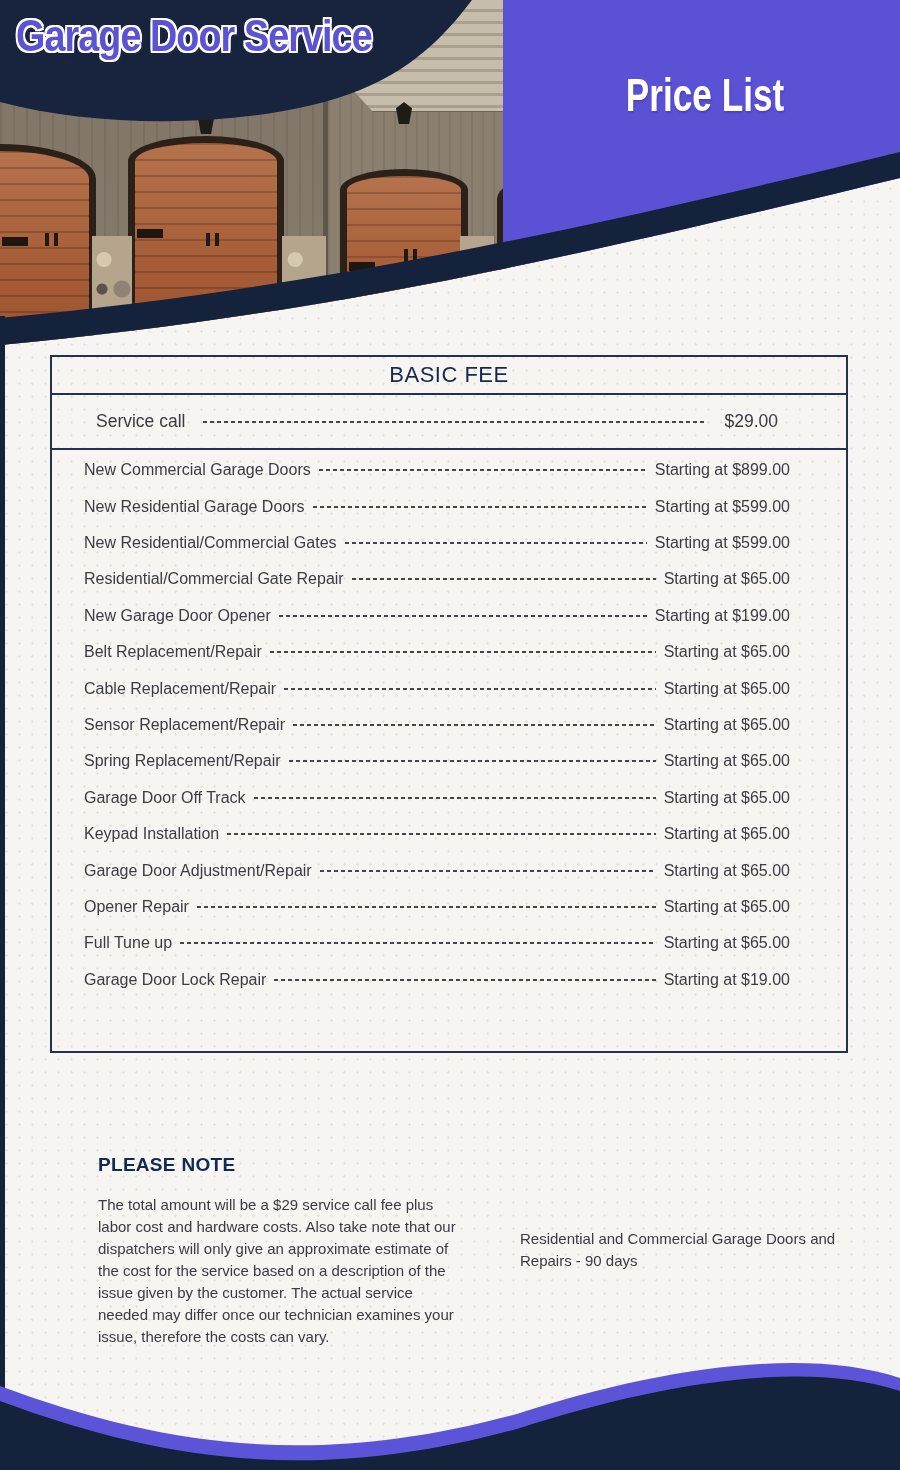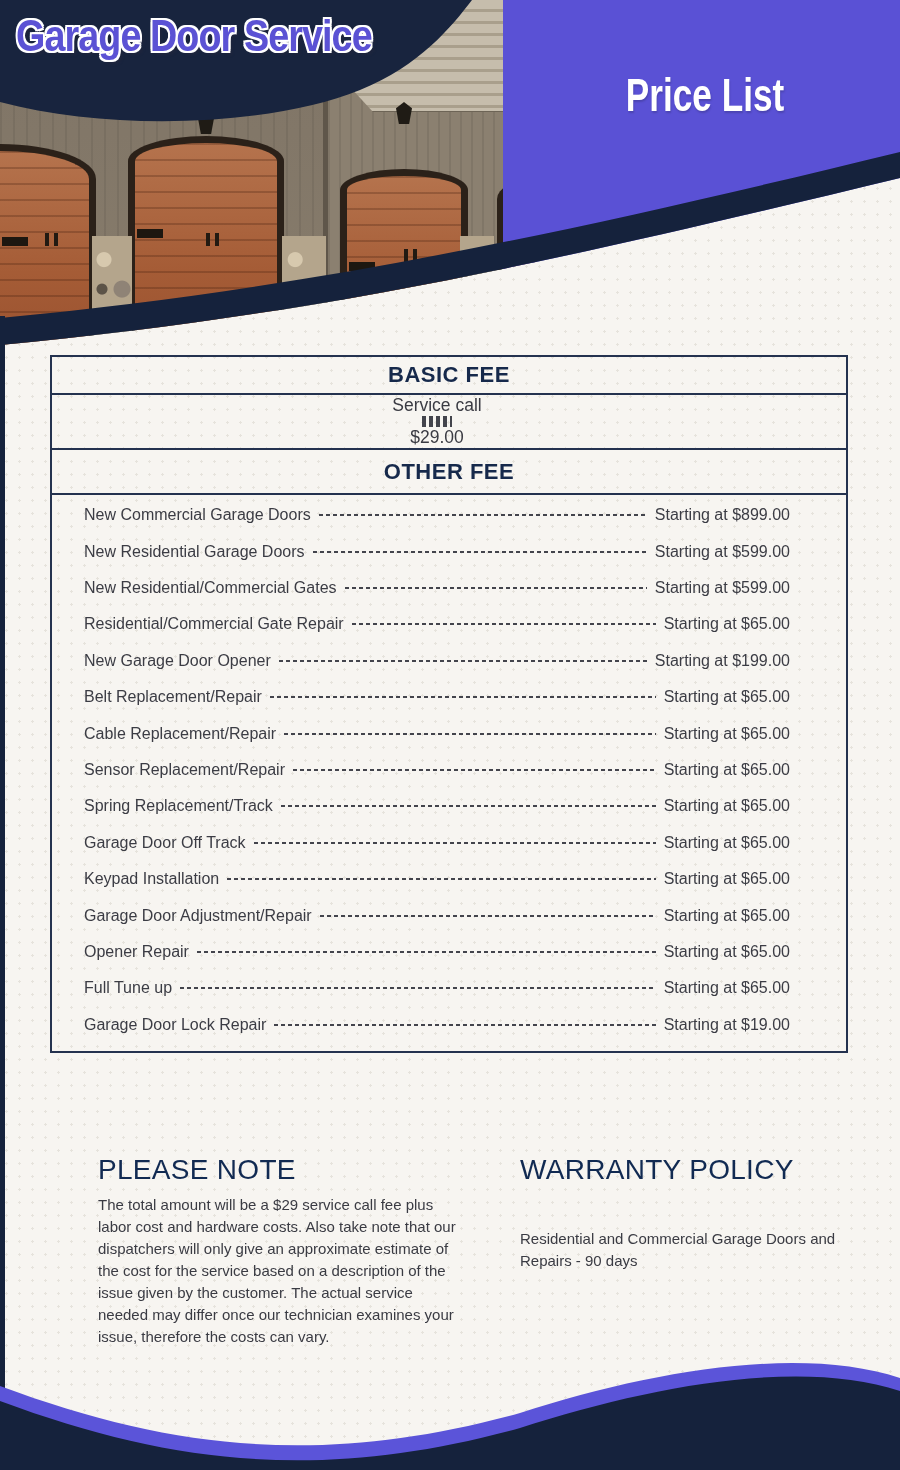--- a/index.html
+++ b/index.html
@@ -105,45 +105,45 @@
   
   .left-strip { position:absolute; left:0; top:316px; width:5px; height:1086px; background:#15223c; }
 
   
   .fee-table {
     position:absolute; left:50px; top:355px; width:798px; height:698px;
     border:2px solid #24324f;
   }
   .sec-head {
     display:flex; align-items:center; justify-content:center;
-    font-weight:bold; font-size:22px; color:#16294b; letter-spacing:0.5px;
+    font-weight:normal; font-size:22px; color:#16294b; letter-spacing:0.5px;
   }
   .head-basic { height:38px; border-bottom:2px solid #24324f; }
   .head-other { height:45px; border-bottom:2px solid #24324f; }
   .row-service {
     height:55px; border-bottom:2px solid #24324f;
     display:flex; align-items:center; padding:0 68px 0 44px;
-    font-size:17.5px; color:#3a3b43;flex-direction:column;
+    font-size:17.5px; color:#3a3b43;
   }
   .row-service .dots { margin:0 18px; }
   .items { height:552px; display:flex; flex-direction:column; padding:2px 56px 4px 32px; }
   .item { flex:1; display:flex; align-items:center; font-size:16px; color:#3b3c44; }
   .dots {
     flex:1; height:2px; margin:0 8px; min-width:30px;
     background-image: repeating-linear-gradient(90deg, #43444c 0 4px, transparent 4px 7px);
   }
   .price { white-space:nowrap; }
 
   
   .footnote {
     position:absolute; left:95px; top:1068px; width:715px;
     font-size:17.5px; line-height:21.5px; color:#33343c;
   }
   .col-head {
-    position:absolute; font-size:28px; font-weight:normal; color:#112a52; letter-spacing:0.3px;
+    position:absolute; font-size:19px; font-weight:bold; color:#112a52; letter-spacing:0.3px;
   }
   .please-head { left:98px; top:1154px; }
   .warranty-head { left:520px; top:1154px; }
   .col-body { position:absolute; font-size:15px; line-height:22px; color:#3a3b43; }
   .please-body { left:98px; top:1194px; width:360px; }
   .warranty-body { left:520px; top:1194px; width:345px;margin-top:34px; }
 
   
   .footer-wave { position:absolute; left:0; bottom:0; pointer-events:none; }
 </style>
@@ -183,21 +183,20 @@
 
   <div class="fee-table">
     <div class="sec-head head-basic">BASIC FEE</div>
 
     <div class="row-service">
       <span class="lbl">Service call</span>
       <span class="dots"></span>
       <span class="price">$29.00</span>
     </div>
 
-    <div class="sec-head head-other">OTHER FEE</div>
 
     <div class="items">
 
         <div class="item">
           <span class="lbl">New Commercial Garage Doors</span>
           <span class="dots"></span>
           <span class="price">Starting at $899.00</span>
         </div>
 
         <div class="item">
@@ -236,21 +235,21 @@
           <span class="price">Starting at $65.00</span>
         </div>
 
         <div class="item">
           <span class="lbl">Sensor Replacement/Repair</span>
           <span class="dots"></span>
           <span class="price">Starting at $65.00</span>
         </div>
 
         <div class="item">
-          <span class="lbl">Spring Replacement/Track</span>
+          <span class="lbl">Spring Replacement/Repair</span>
           <span class="dots"></span>
           <span class="price">Starting at $65.00</span>
         </div>
 
         <div class="item">
           <span class="lbl">Garage Door Off Track</span>
           <span class="dots"></span>
           <span class="price">Starting at $65.00</span>
         </div>
 
@@ -285,21 +284,20 @@
           <span class="dots"></span>
           <span class="price">Starting at $19.00</span>
         </div>
       </div>
   </div>
 
 
   <div class="col-head please-head">PLEASE NOTE</div>
   <div class="col-body please-body">The total amount will be a $29 service call fee plus labor cost and hardware costs. Also take note that our dispatchers will only give an approximate estimate of the cost for the service based on a description of the issue given by the customer. The actual service needed may differ once our technician examines your issue, therefore the costs can vary.</div>
 
-  <div class="col-head warranty-head">WARRANTY POLICY</div>
   <div class="col-body warranty-body">Residential and Commercial Garage Doors and Repairs - 90 days</div>
 
   <svg class="footer-wave" width="900" height="150" viewBox="0 0 900 150">
     <path d="M0,66 C180,133 330,145 520,93 C650,51 800,25 900,58 L900,150 L0,150 Z" fill="#5b54d9"></path>
     <path d="M0,81 C180,148 330,160 520,108 C650,66 800,38 900,71 L900,150 L0,150 Z" fill="#15223c"></path>
   </svg>
 
 </div>
 
 </body></html>

